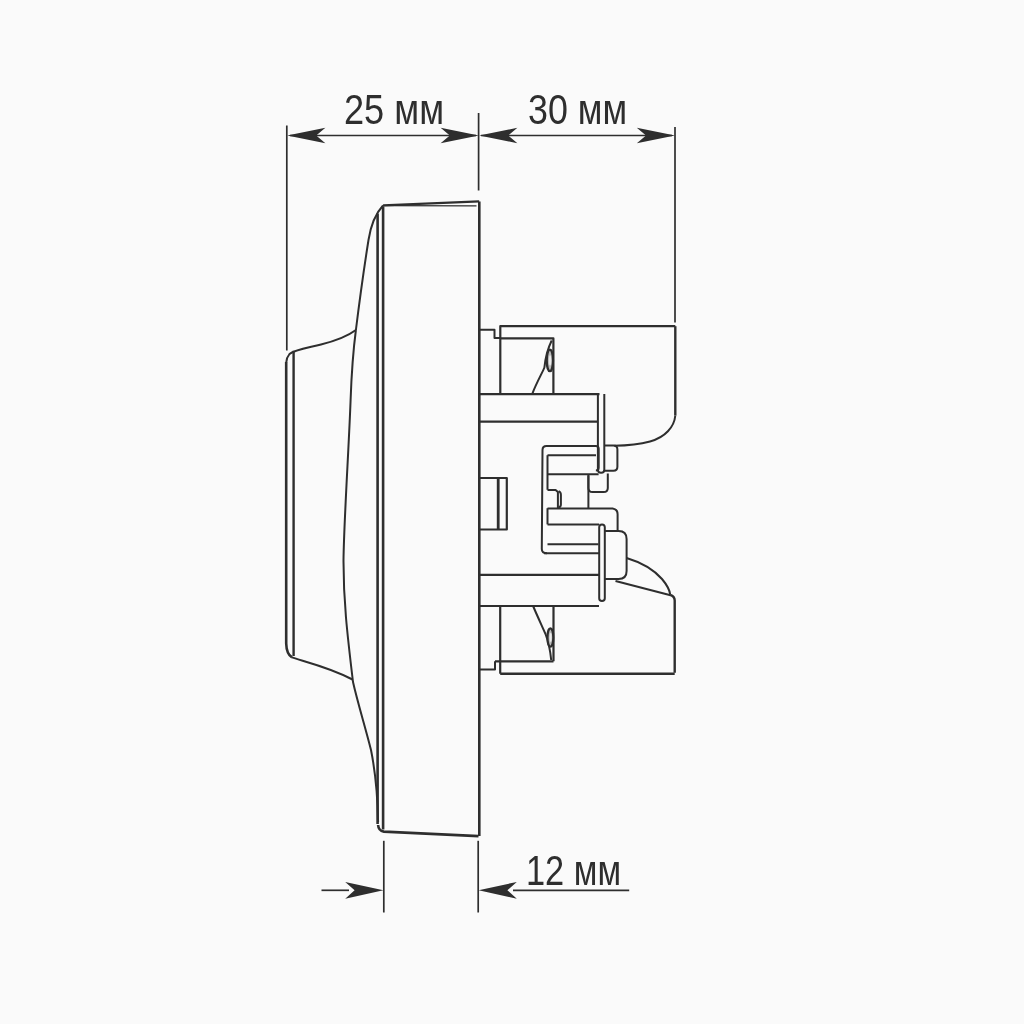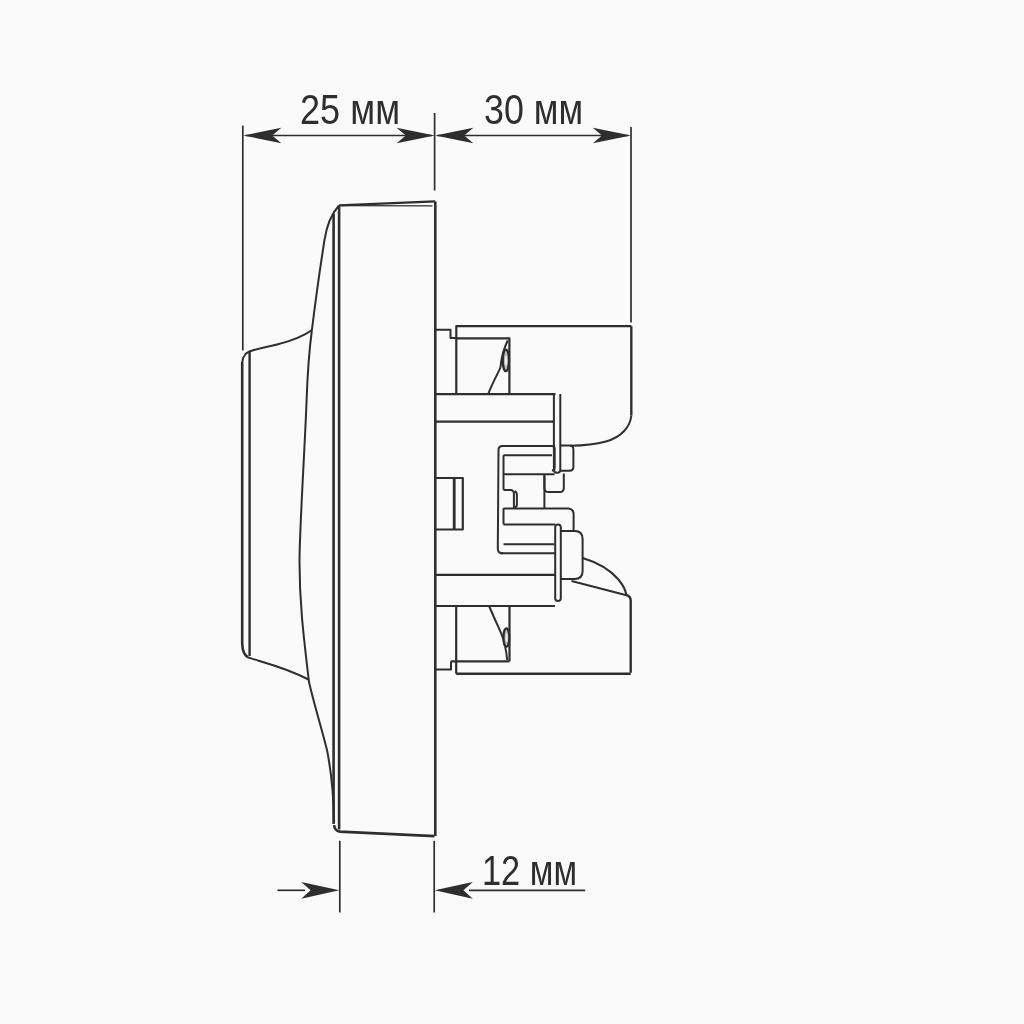--- a/index.html
+++ b/index.html
@@ -1,16 +1,16 @@
 <!DOCTYPE html>
 <html><head>
 <meta charset="utf-8">
 <style>
   html,body{margin:0;padding:0;background:#fafafa;}
-  #wrap{width:840px;height:1024px;background:#0f766e;}
+  #wrap{width:840px;height:1024px;background:#0f766e;margin-left:44px;}
   text{font-family:"Liberation Sans",sans-serif;fill:#2e2e2e;}
 </style>
 </head>
 <body>
 <div id="wrap">
 <svg width="1024" height="1024" viewBox="0 0 1024 1024" fill="none" stroke-linecap="butt" stroke-linejoin="round">
 
   <rect x="0" y="0" width="1024" height="1024" fill="#fafafa" stroke="none"></rect>
 
   <g stroke="#2e2e2e">

